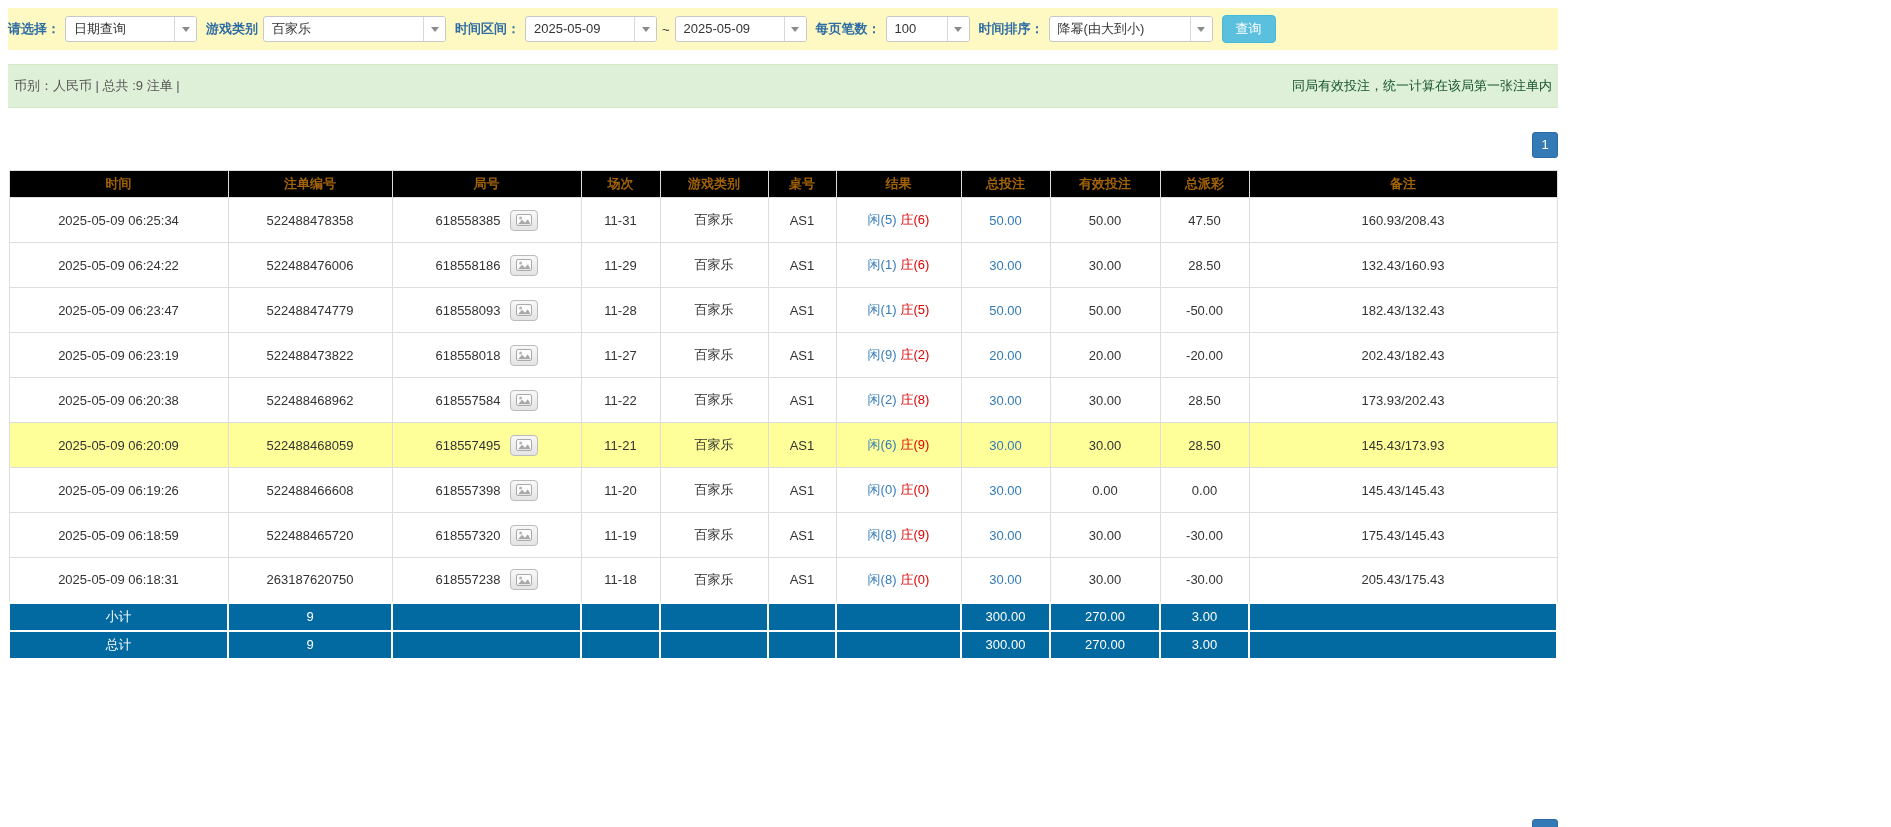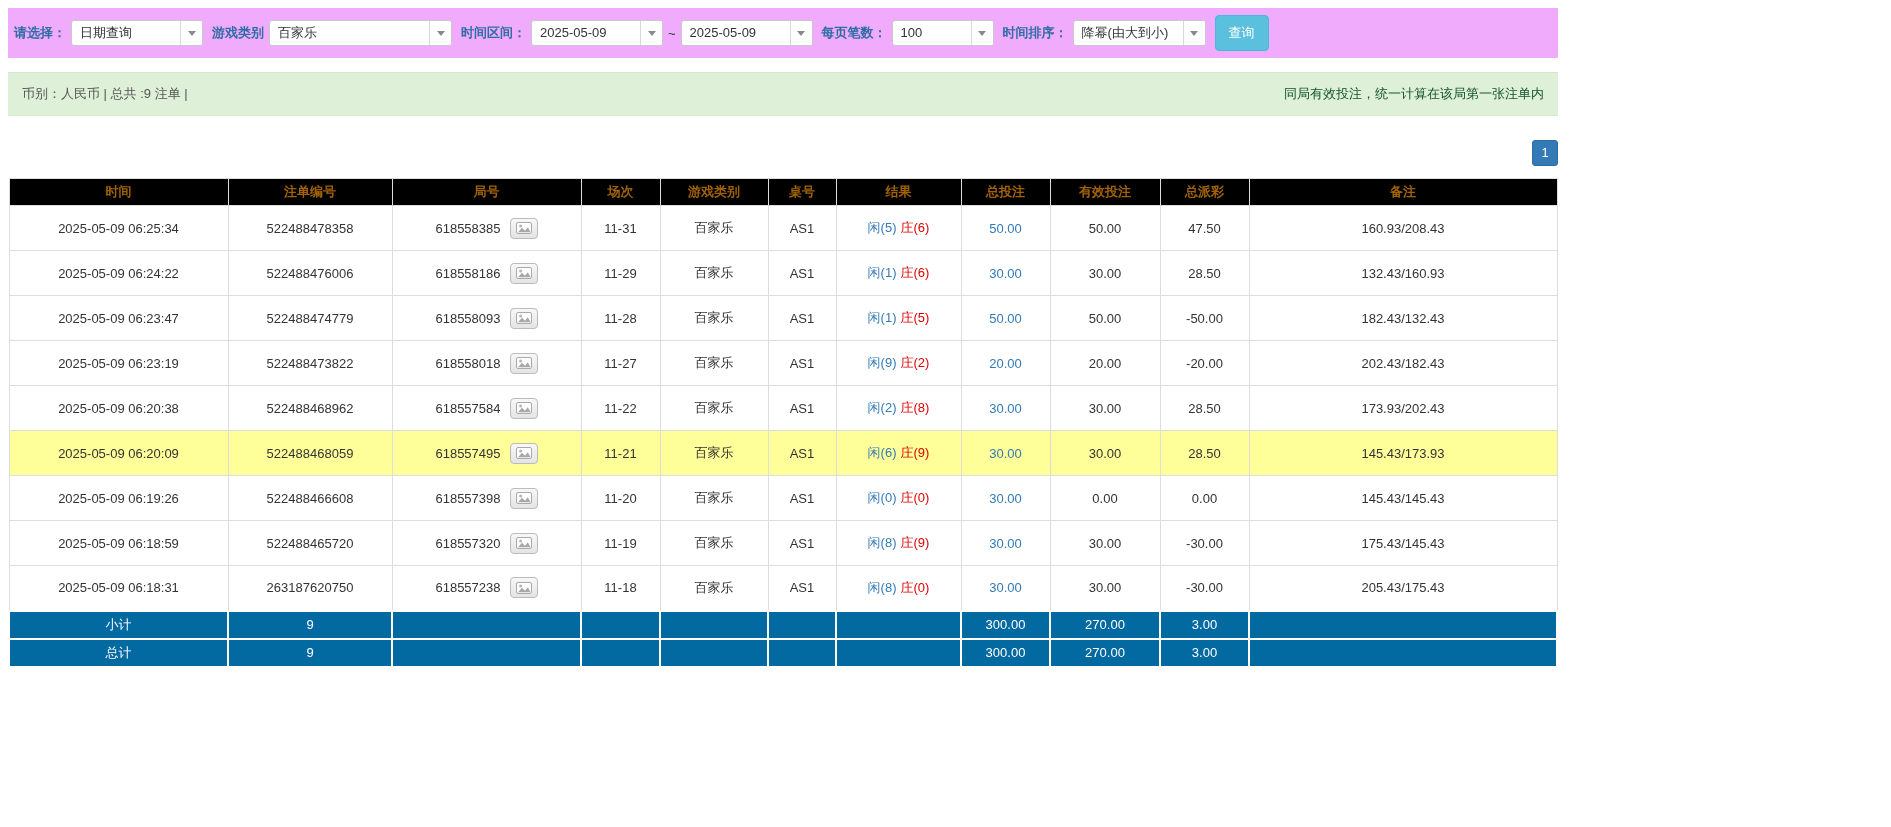--- a/index.html
+++ b/index.html
@@ -6,53 +6,53 @@
   html, body { background: #fff; }
   body {
     width: 1891px; height: 827px; overflow: hidden;
     font-family: "Liberation Sans", "DejaVu Sans", sans-serif;
     font-size: 13px; color: #333;
   }
   .page { width: 1550px; margin: 8px; }
 
   
   .filter-bar {
-    background: #f0abfc;
-    padding: 7px 6px;
+    background: #fef9c3;
+    padding: 7px 0;
     display: flex; align-items: center;
     white-space: nowrap;
   }
   .fgroup { display: flex; align-items: center; margin-right: 9px; }
   .flabel { color: #2e6da4; font-weight: bold; font-size: 13px; margin-right: 5px; }
   .combo {
     display: inline-flex; align-items: stretch; height: 26px;
     background: #fff; border: 1px solid #c8c8c8; border-radius: 3px;
     overflow: hidden; cursor: pointer;
   }
   .combo-value { flex: 1; padding: 0 8px; line-height: 24px; font-size: 13px; color: #333; overflow: hidden; }
   .combo-arrow { width: 22px; border-left: 1px solid #d8d8d8; display: flex; align-items: center; justify-content: center; background: #fff; }
   .caret { width: 0; height: 0; border-left: 4px solid transparent; border-right: 4px solid transparent; border-top: 5px solid #8a8a8a; }
   .w-select { width: 132px; justify-content: center; }
   .w-game { width: 183px; }
   .w-date { width: 132px; }
-  .w-pagesize { width: 102px; }
-  .w-sort { width: 133px; }
+  .w-pagesize { width: 84px; }
+  .w-sort { width: 164px; }
   .tilde { margin: 0 5px; color: #333; }
   .btn-search {
     background: #5bc0de; color: #fff; border: 1px solid #46b8da;
-    border-radius: 4px; height: 36px; padding: 0 13px; font-size: 13px;
+    border-radius: 4px; height: 28px; padding: 0 13px; font-size: 13px;
     cursor: pointer; font-family: inherit;
   }
 
   
   .summary-bar {
     margin-top: 14px;
     background: #dff0d8;
     border-top: 1px solid #d6e9c6; border-bottom: 1px solid #d6e9c6;
-    padding: 12px 14px;
+    padding: 12px 6px;
     display: flex; justify-content: space-between; align-items: center;
   }
   .summary-left { color: #555; font-size: 13px; }
   .summary-right { color: #14532d; font-size: 13px; }
 
   
   .pagination-row { text-align: right; margin-top: 24px; }
   .pagination-row.bottom { margin-top: 159px; }
   .page-btn {
     display: inline-block; min-width: 26px; height: 26px; line-height: 24px;

